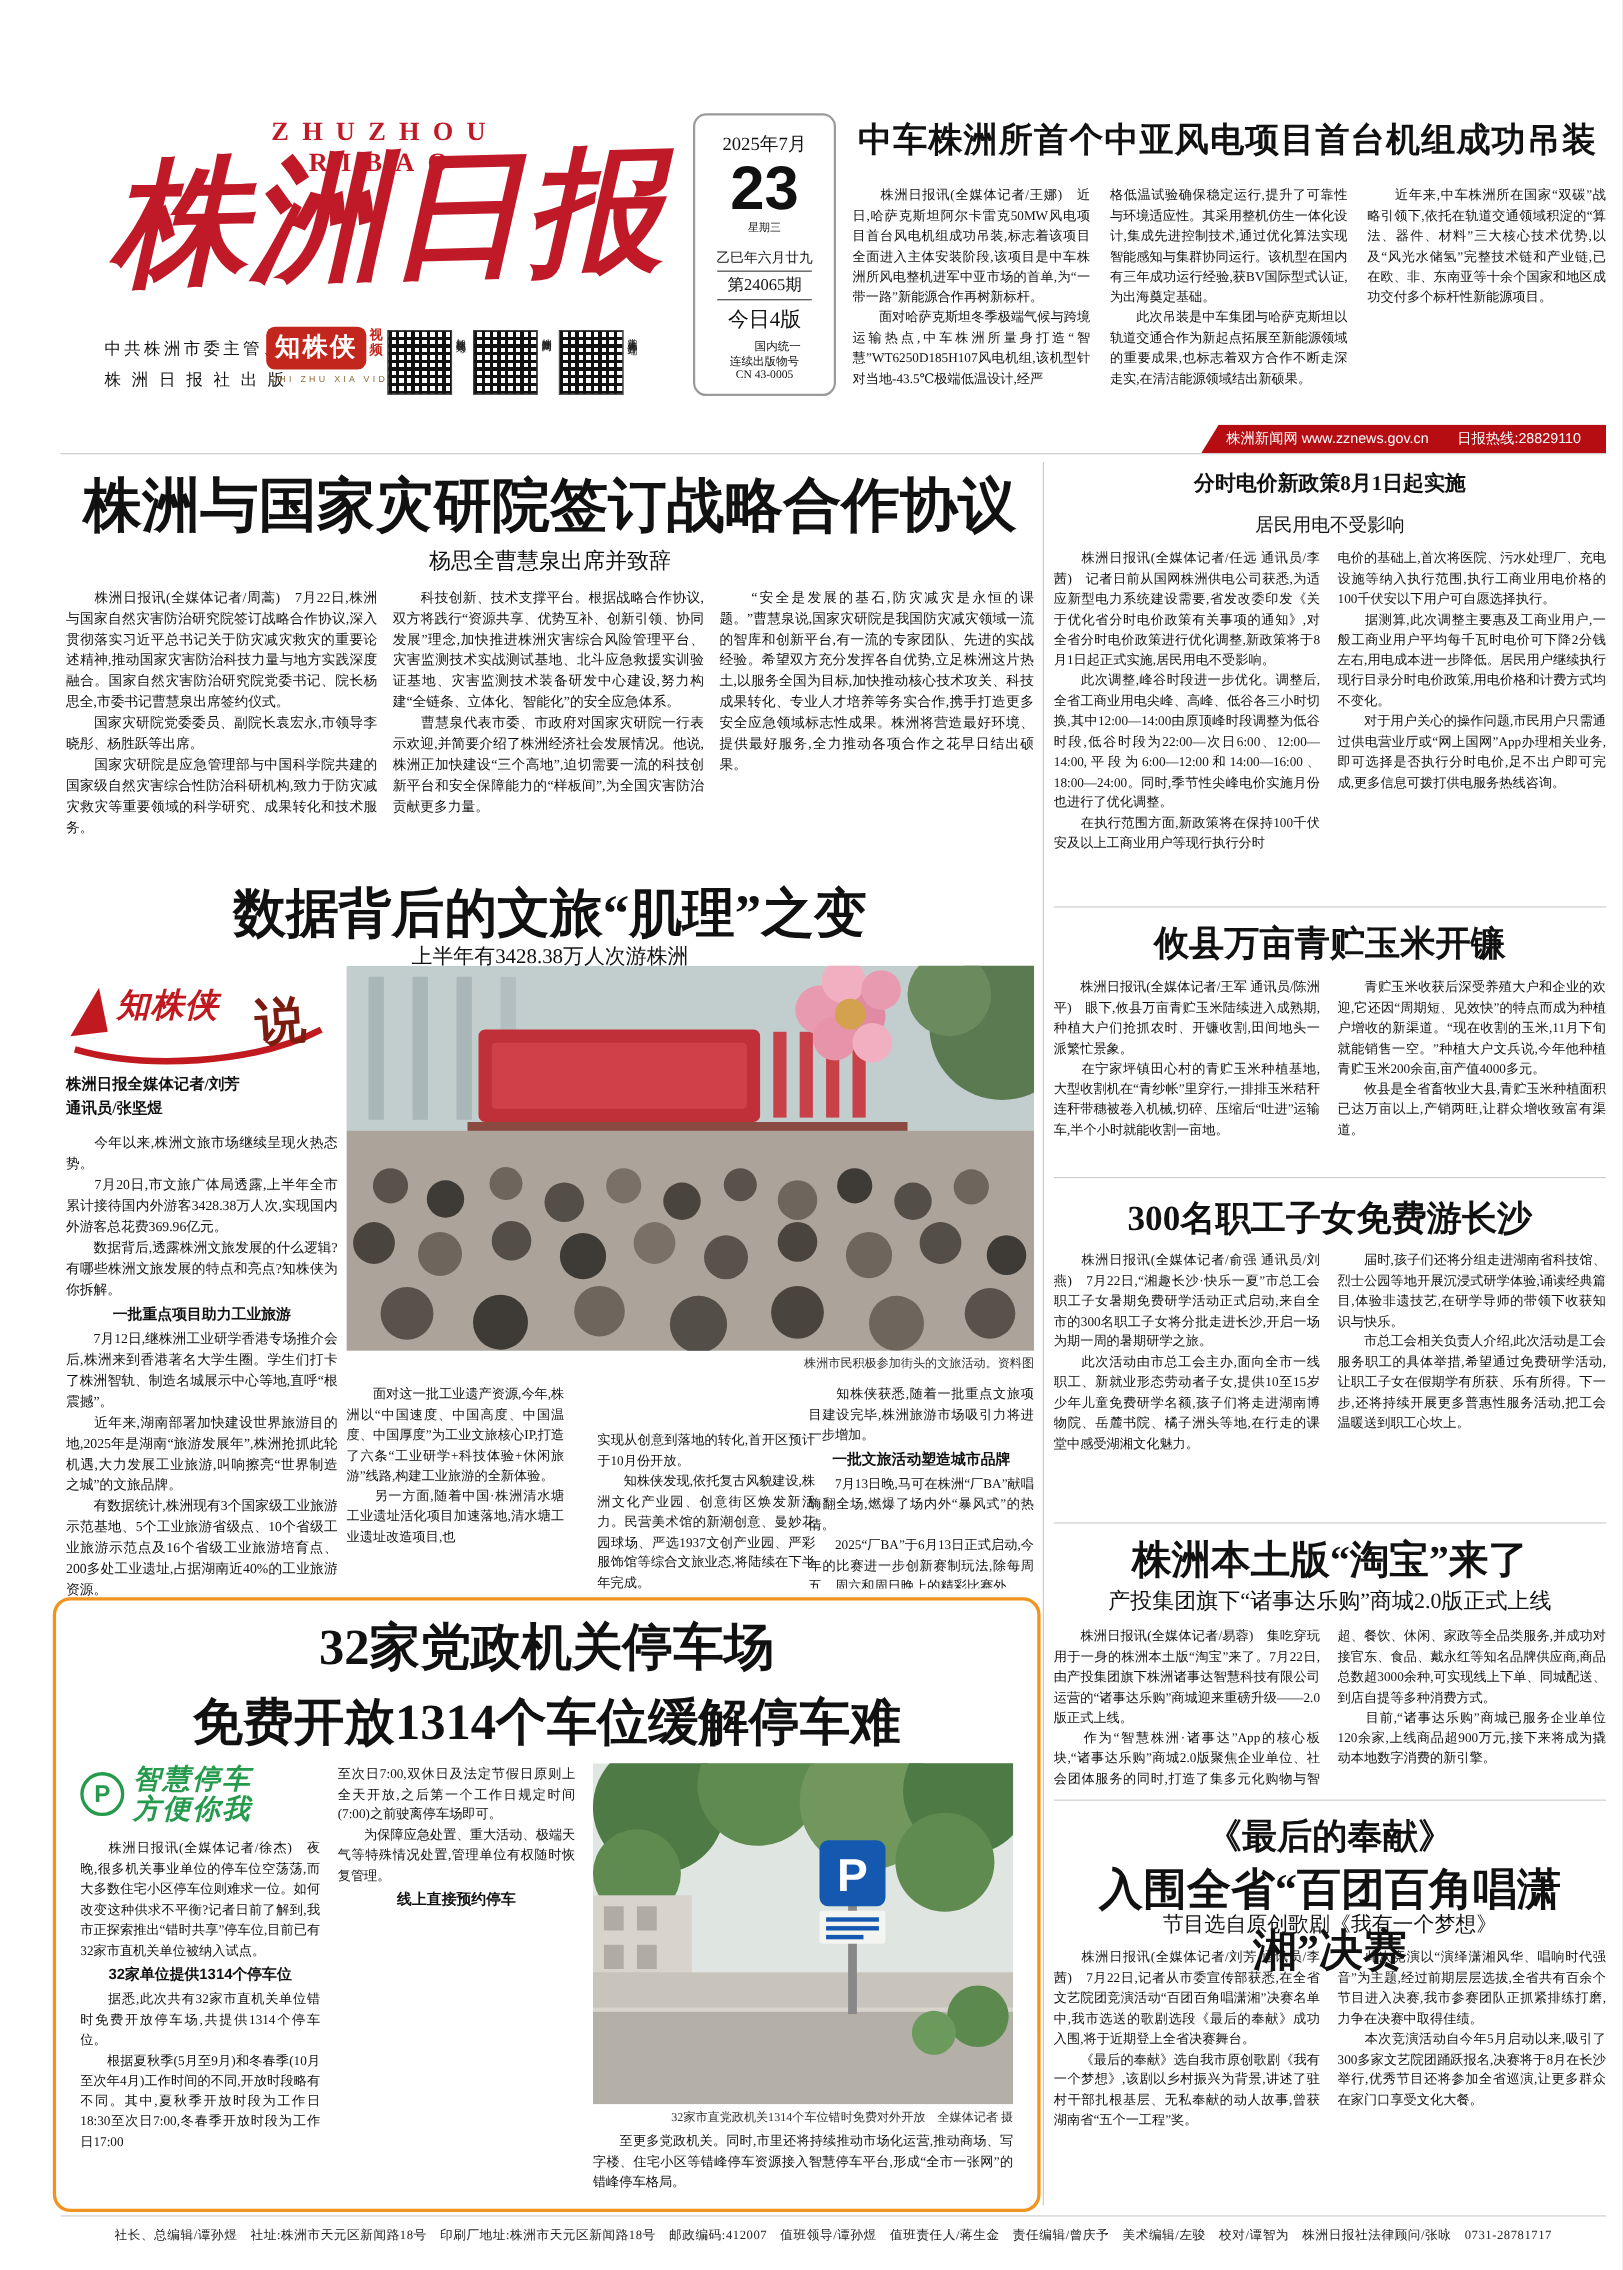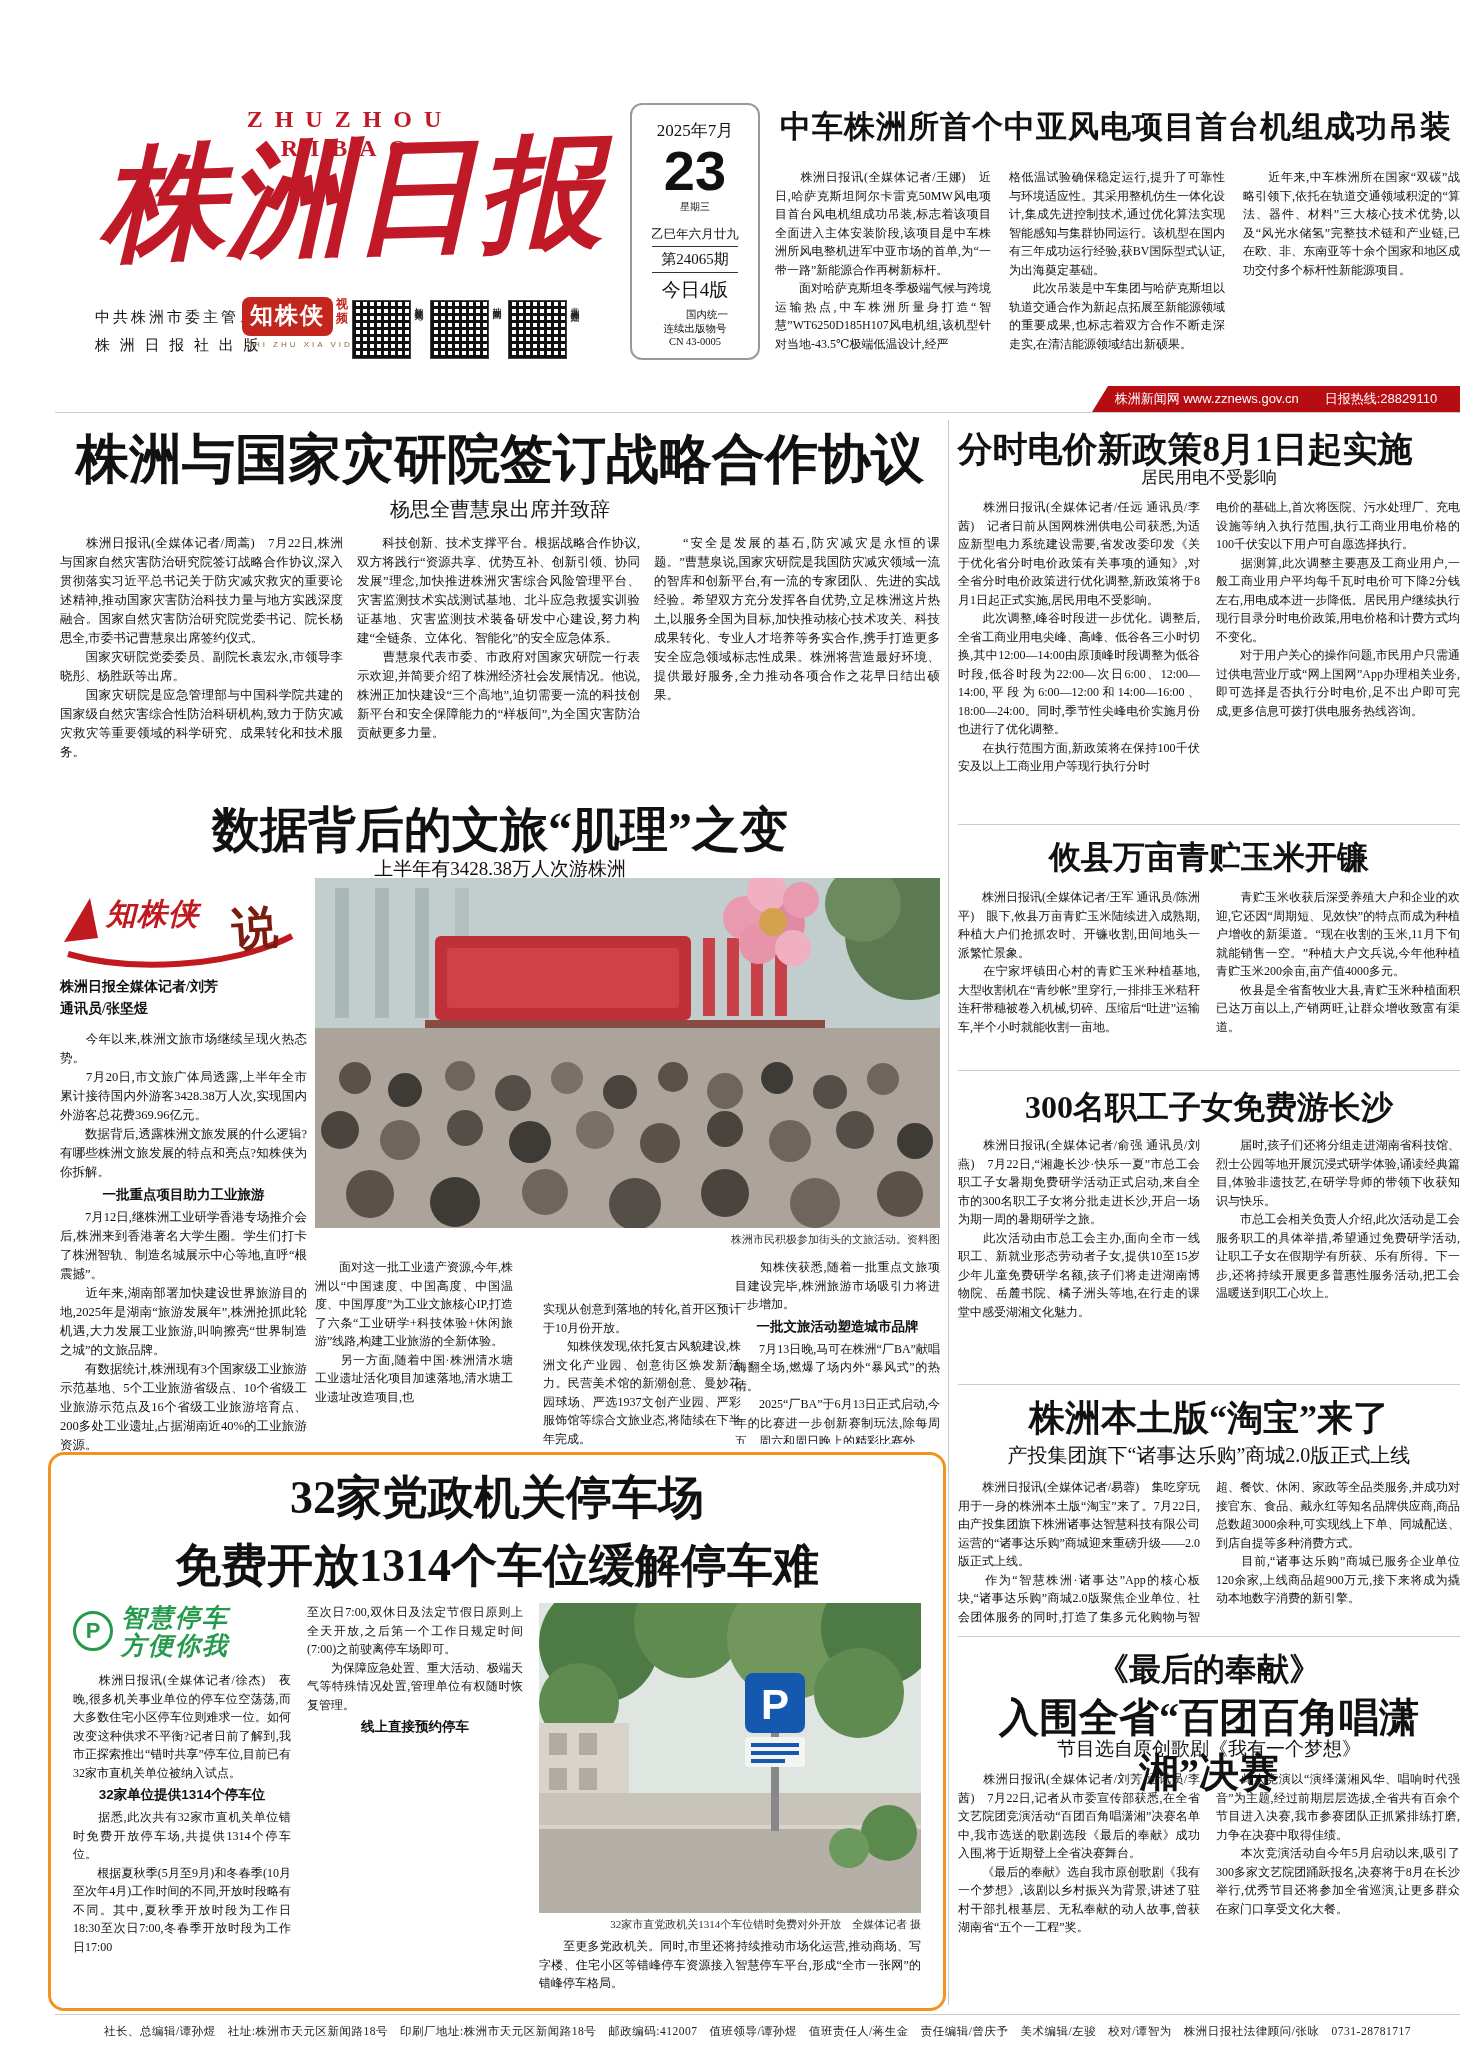--- a/index.html
+++ b/index.html
@@ -253,21 +253,21 @@
         <circle cx="350" cy="230" r="28" fill="#5c8a4e"></circle>
           <circle cx="310" cy="245" r="20" fill="#6b9a5c"></circle>
       </svg>
     </div>
     <div class="caption" style="position:absolute;left:488px;top:462px;width:382px;">32家市直党政机关1314个车位错时免费对外开放　全媒体记者 摄</div>
     <div class="bts" style="position:absolute;left:488px;top:482px;width:382px;height:62px;">　　至更多党政机关。同时,市里还将持续推动市场化运营,推动商场、写字楼、住宅小区等错峰停车资源接入智慧停车平台,形成“全市一张网”的错峰停车格局。</div>
   </div>
 
   <div class="abs vsep" style="left:948px;top:420px;height:1585px;"></div>
 
-  <div class="abs hserif ctr" style="left:934px;top:426px;width:502px;font-size:35px;">分时电价新政策8月1日起实施</div>
+  <div class="abs hserif ctr" style="left:958px;top:426px;width:502px;font-size:19px;">分时电价新政策8月1日起实施</div>
   <div class="abs ctr" style="left:958px;top:466px;width:502px;font-size:17px;">居民用电不受影响</div>
   <div class="abs bts" style="left:958px;top:498px;width:242px;height:314px;">　　株洲日报讯(全媒体记者/任远 通讯员/李茜)　记者日前从国网株洲供电公司获悉,为适应新型电力系统建设需要,省发改委印发《关于优化省分时电价政策有关事项的通知》,对全省分时电价政策进行优化调整,新政策将于8月1日起正式实施,居民用电不受影响。
 　　此次调整,峰谷时段进一步优化。调整后,全省工商业用电尖峰、高峰、低谷各三小时切换,其中12:00—14:00由原顶峰时段调整为低谷时段,低谷时段为22:00—次日6:00、12:00—14:00,平段为6:00—12:00和14:00—16:00、18:00—24:00。同时,季节性尖峰电价实施月份也进行了优化调整。
 　　在执行范围方面,新政策将在保持100千伏安及以上工商业用户等现行执行分时</div>
   <div class="abs bts" style="left:1216px;top:498px;width:244px;height:314px;">电价的基础上,首次将医院、污水处理厂、充电设施等纳入执行范围,执行工商业用电价格的100千伏安以下用户可自愿选择执行。
 　　据测算,此次调整主要惠及工商业用户,一般工商业用户平均每千瓦时电价可下降2分钱左右,用电成本进一步降低。居民用户继续执行现行目录分时电价政策,用电价格和计费方式均不变化。
 　　对于用户关心的操作问题,市民用户只需通过供电营业厅或“网上国网”App办理相关业务,即可选择是否执行分时电价,足不出户即可完成,更多信息可拨打供电服务热线咨询。</div>
   <div class="abs sep" style="left:958px;top:824px;width:502px;"></div>
 
   <div class="abs bts" style="left:958px;top:888px;width:242px;height:172px;">　　株洲日报讯(全媒体记者/王军 通讯员/陈洲平)　眼下,攸县万亩青贮玉米陆续进入成熟期,种植大户们抢抓农时、开镰收割,田间地头一派繁忙景象。

